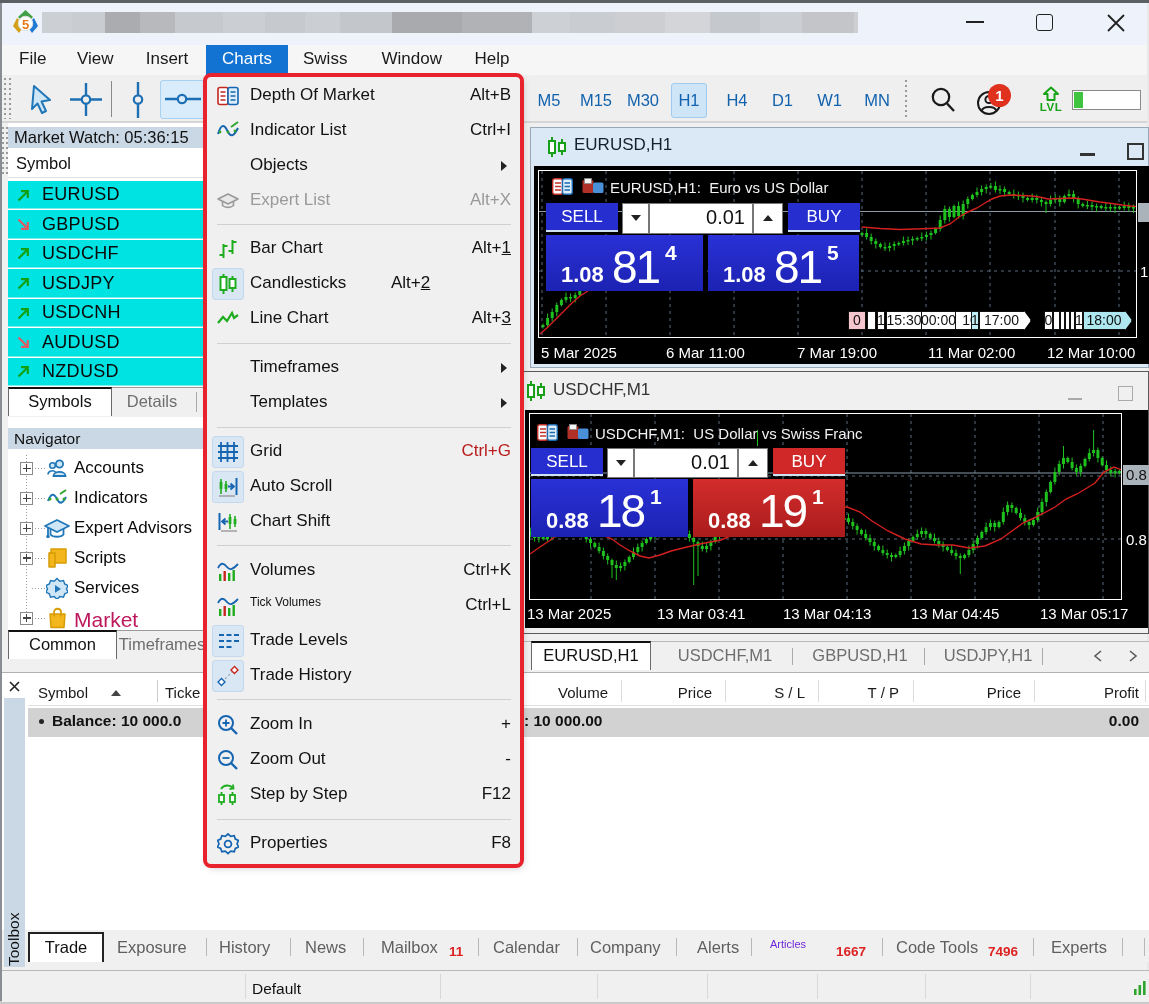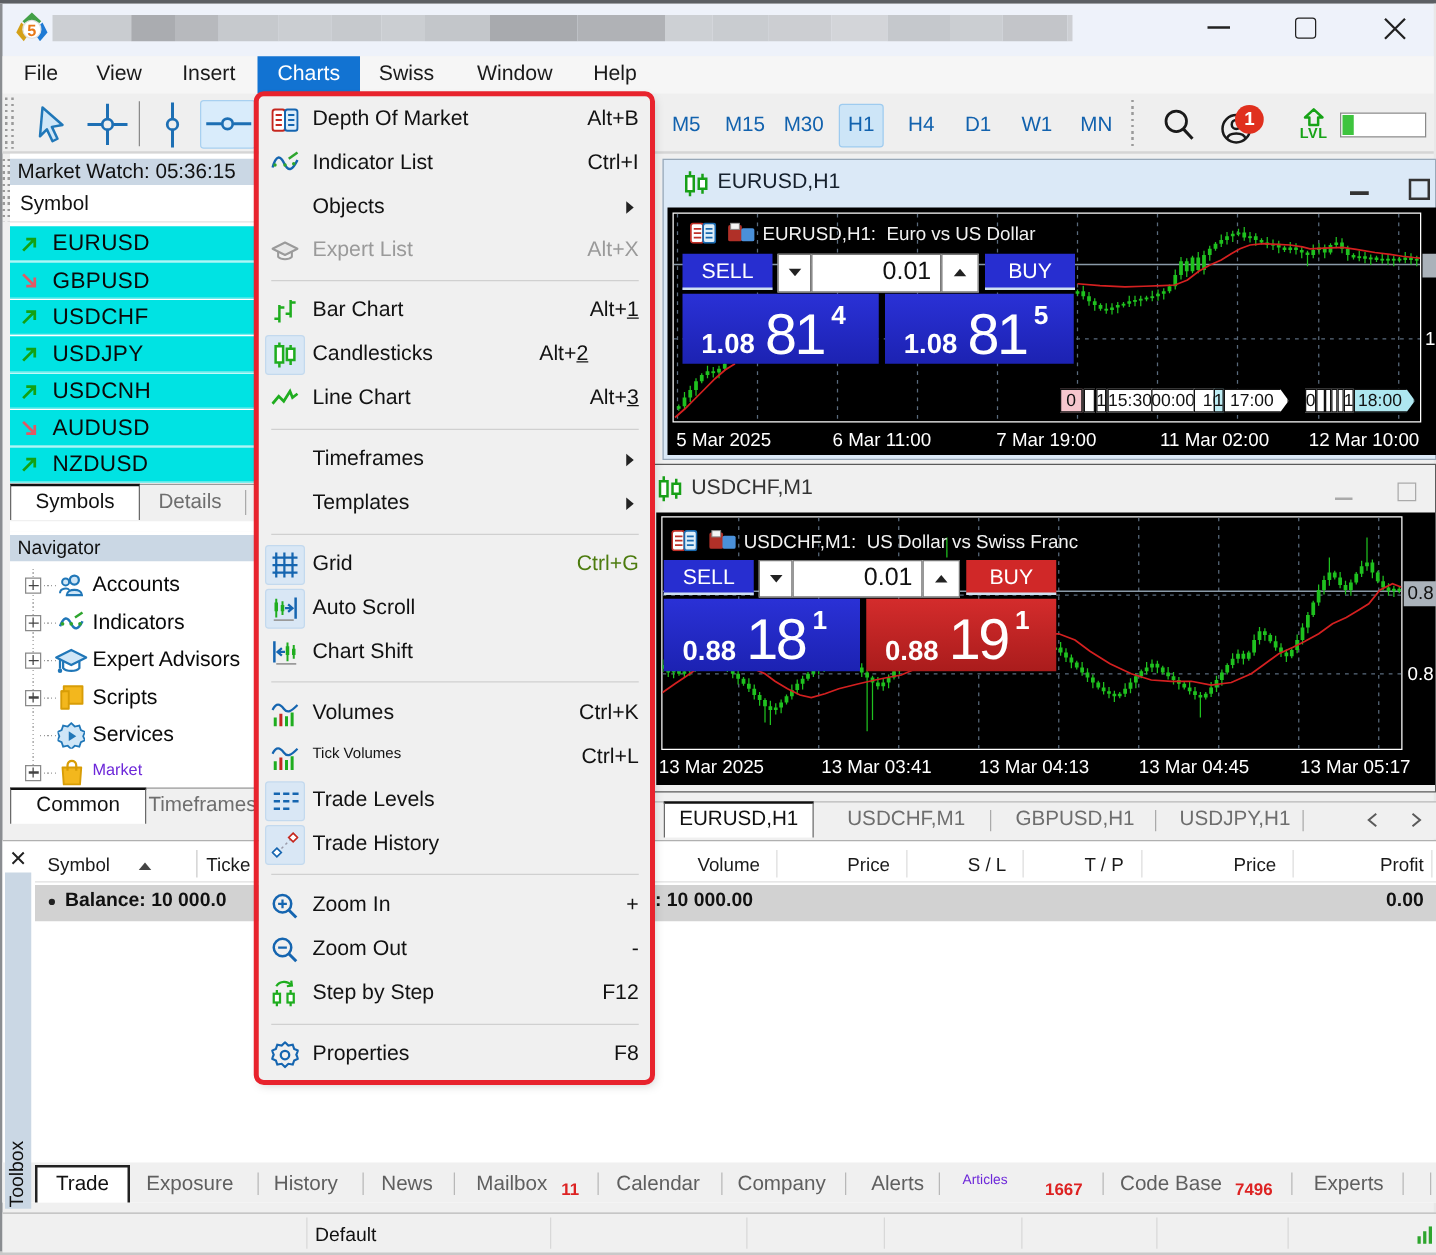--- a/index.html
+++ b/index.html
@@ -173,21 +173,21 @@
 <div class="abs" style="left:20px;top:551.5px;width:13px;height:13px;background:#fff;border:1px solid #8a8a8a;"></div>
 <div class="abs" style="left:22.5px;top:557.0px;width:8px;height:1.6px;background:#444;"></div>
 <div class="abs" style="left:25.7px;top:553.8px;width:1.6px;height:8px;background:#444;"></div>
 <div class="txt" style="left:74px;top:547.5px;font-size:17px;color:#0a0a0a;">Scripts</div>
 <div class="abs" style="left:32px;top:587.5px;width:14px;height:1px;background-image:repeating-linear-gradient(90deg,#9a9a9a 0 1px,transparent 1px 3px);"></div>
 <div class="txt" style="left:74px;top:577.5px;font-size:17px;color:#0a0a0a;">Services</div>
 <div class="abs" style="left:32px;top:617.5px;width:14px;height:1px;background-image:repeating-linear-gradient(90deg,#9a9a9a 0 1px,transparent 1px 3px);"></div>
 <div class="abs" style="left:20px;top:611.5px;width:13px;height:13px;background:#fff;border:1px solid #8a8a8a;"></div>
 <div class="abs" style="left:22.5px;top:617.0px;width:8px;height:1.6px;background:#444;"></div>
 <div class="abs" style="left:25.7px;top:613.8px;width:1.6px;height:8px;background:#444;"></div>
-<div class="txt" style="left:74px;top:607.5px;font-size:13px;color:#6d28d9;">Market</div>
+<div class="txt" style="left:74px;top:607.5px;font-size:21px;color:#be185d;">Market</div>
 <svg class="abs" style="left:46px;top:457px;" width="22" height="22" viewBox="0 0 22 22">
 <circle cx="13.5" cy="7" r="3.6" fill="#cfe6f7" stroke="#2077b8" stroke-width="1.8"></circle>
 <path d="M7.5 19 C7.5 13.5 19.5 13.5 19.5 19 Z" fill="#cfe6f7" stroke="#2077b8" stroke-width="1.8"></path>
 <circle cx="6.5" cy="8.5" r="2.8" fill="#cfe6f7" stroke="#2077b8" stroke-width="1.6"></circle>
 <path d="M2 17.5 C2 13.5 8 13 9.5 15" fill="none" stroke="#2077b8" stroke-width="1.6"></path>
 </svg>
 <svg class="abs" style="left:46px;top:488px;" width="22" height="22" viewBox="0 0 22 22">
 <path d="M2 13 C5 5 8 5 11 11 C14 17 17 15 20 9" fill="none" stroke="#2077b8" stroke-width="2"></path>
 <path d="M14 6 L20 2" stroke="#2ea52e" stroke-width="2"></path>
 <circle cx="4" cy="11" r="1.5" fill="#2ea52e"></circle>
@@ -843,21 +843,21 @@
 <div class="abs" style="left:28px;top:932px;width:76px;height:30px;background:#fff;border:2px solid #222;border-bottom:none;"></div>
 <div class="txt" style="left:28px;top:938px;width:76px;font-size:16.5px;color:#111;text-align:center;">Trade</div>
 <div class="txt" style="left:117px;top:938px;font-size:16.5px;color:#5f5f5f;">Exposure</div>
 <div class="txt" style="left:219px;top:938px;font-size:16.5px;color:#5f5f5f;">History</div>
 <div class="txt" style="left:305px;top:938px;font-size:16.5px;color:#5f5f5f;">News</div>
 <div class="txt" style="left:381px;top:938px;font-size:16.5px;color:#5f5f5f;">Mailbox</div>
 <div class="txt" style="left:493px;top:938px;font-size:16.5px;color:#5f5f5f;">Calendar</div>
 <div class="txt" style="left:590px;top:938px;font-size:16.5px;color:#5f5f5f;">Company</div>
 <div class="txt" style="left:697px;top:938px;font-size:16.5px;color:#5f5f5f;">Alerts</div>
 <div class="txt" style="left:770px;top:938px;font-size:11px;color:#6d28d9;">Articles</div>
-<div class="txt" style="left:896px;top:938px;font-size:16.5px;color:#5f5f5f;">Code Base</div>
+<div class="txt" style="left:896px;top:938px;font-size:16.5px;color:#5f5f5f;">Code Tools</div>
 <div class="txt" style="left:1051px;top:938px;font-size:16.5px;color:#5f5f5f;">Experts</div>
 <div class="abs" style="left:206px;top:938px;width:1px;height:18px;background:#b8b8b8;"></div>
 <div class="abs" style="left:290px;top:938px;width:1px;height:18px;background:#b8b8b8;"></div>
 <div class="abs" style="left:363px;top:938px;width:1px;height:18px;background:#b8b8b8;"></div>
 <div class="abs" style="left:478px;top:938px;width:1px;height:18px;background:#b8b8b8;"></div>
 <div class="abs" style="left:577px;top:938px;width:1px;height:18px;background:#b8b8b8;"></div>
 <div class="abs" style="left:676px;top:938px;width:1px;height:18px;background:#b8b8b8;"></div>
 <div class="abs" style="left:751px;top:938px;width:1px;height:18px;background:#b8b8b8;"></div>
 <div class="abs" style="left:882px;top:938px;width:1px;height:18px;background:#b8b8b8;"></div>
 <div class="abs" style="left:1033px;top:938px;width:1px;height:18px;background:#b8b8b8;"></div>
@@ -914,40 +914,40 @@
     </svg>
 <div class="txt" style="left:250px;top:238px;font-size:17px;color:#121212;">Bar Chart</div>
 <div class="txt" style="left:391px;top:238px;width:120px;font-size:17px;color:#121212;text-align:right;">Alt+<u>1</u></div>
 <div class="abs" style="left:212px;top:268px;width:32px;height:32px;background:#d9e7f5;border:1px solid #c3d9ee;border-radius:3px;"></div>
 <svg class="abs" style="left:217px;top:273px;" width="22" height="22" viewBox="0 0 22 22">
       <path d="M6.5 1 V4 M6.5 17 V21 M15.5 3 V6 M15.5 15 V19" stroke="#1fad1f" stroke-width="2"></path>
       <rect x="3.5" y="4" width="6" height="13" fill="#fff" stroke="#1fad1f" stroke-width="2"></rect>
       <rect x="12.5" y="6" width="6" height="9" fill="#fff" stroke="#1fad1f" stroke-width="2"></rect>
     </svg>
 <div class="txt" style="left:250px;top:273px;font-size:17px;color:#121212;">Candlesticks</div>
-<div class="txt" style="left:391px;top:273px;width:120px;font-size:17px;color:#121212;text-align:center;">Alt+<u>2</u></div>
+<div class="txt" style="left:391px;top:273px;width:120px;font-size:17px;color:#121212;text-align:left;">Alt+<u>2</u></div>
 <svg class="abs" style="left:217px;top:308px;" width="22" height="22" viewBox="0 0 22 22">
       <path d="M1 15 L6 9 L10 13 L15 5 L17 10 L21 7" fill="none" stroke="#1fad1f" stroke-width="2.2"></path>
     </svg>
 <div class="txt" style="left:250px;top:308px;font-size:17px;color:#121212;">Line Chart</div>
 <div class="txt" style="left:391px;top:308px;width:120px;font-size:17px;color:#121212;text-align:right;">Alt+<u>3</u></div>
 <div class="txt" style="left:250px;top:357px;font-size:17px;color:#121212;">Timeframes</div>
 <svg class="abs" style="left:500px;top:362px;" width="8" height="12" viewBox="0 0 8 12">
       <path d="M1 1 L7 6 L1 11 Z" fill="#222"></path>
     </svg>
 <div class="txt" style="left:250px;top:392px;font-size:17px;color:#121212;">Templates</div>
 <svg class="abs" style="left:500px;top:397px;" width="8" height="12" viewBox="0 0 8 12">
       <path d="M1 1 L7 6 L1 11 Z" fill="#222"></path>
     </svg>
 <div class="abs" style="left:212px;top:436px;width:32px;height:32px;background:#d9e7f5;border:1px solid #c3d9ee;border-radius:3px;"></div>
 <svg class="abs" style="left:217px;top:441px;" width="22" height="22" viewBox="0 0 22 22">
       <path d="M4 1 V21 M10.5 1 V21 M17 1 V21 M1 5 H21 M1 11 H21 M1 17 H21" stroke="#1565b0" stroke-width="1.8"></path>
     </svg>
 <div class="txt" style="left:250px;top:441px;font-size:17px;color:#121212;">Grid</div>
-<div class="txt" style="left:391px;top:441px;width:120px;font-size:17px;color:#4d7c0f;text-align:right;">Ctrl+G</div>
+<div class="txt" style="left:391px;top:441px;width:120px;font-size:17px;color:#b91c1c;text-align:right;">Ctrl+G</div>
 <div class="abs" style="left:212px;top:471px;width:32px;height:32px;background:#d9e7f5;border:1px solid #c3d9ee;border-radius:3px;"></div>
 <svg class="abs" style="left:217px;top:476px;" width="22" height="22" viewBox="0 0 22 22">
       <path d="M4 3 V18 M9 5 V16" stroke="#1fad1f" stroke-width="1.6"></path>
       <rect x="2.6" y="6" width="2.8" height="7" fill="#1fad1f"></rect>
       <rect x="7.6" y="8" width="2.8" height="5" fill="#1fad1f"></rect>
       <path d="M19.5 2 V19" stroke="#1565b0" stroke-width="2"></path>
       <path d="M11 10.5 H16 M13.5 7.5 L17 10.5 L13.5 13.5" fill="none" stroke="#1565b0" stroke-width="1.8"></path>
       <path d="M2 20 H18" stroke="#9a9a9a" stroke-width="1.4"></path>
     </svg>
 <div class="txt" style="left:250px;top:476px;font-size:17px;color:#121212;">Auto Scroll</div>

